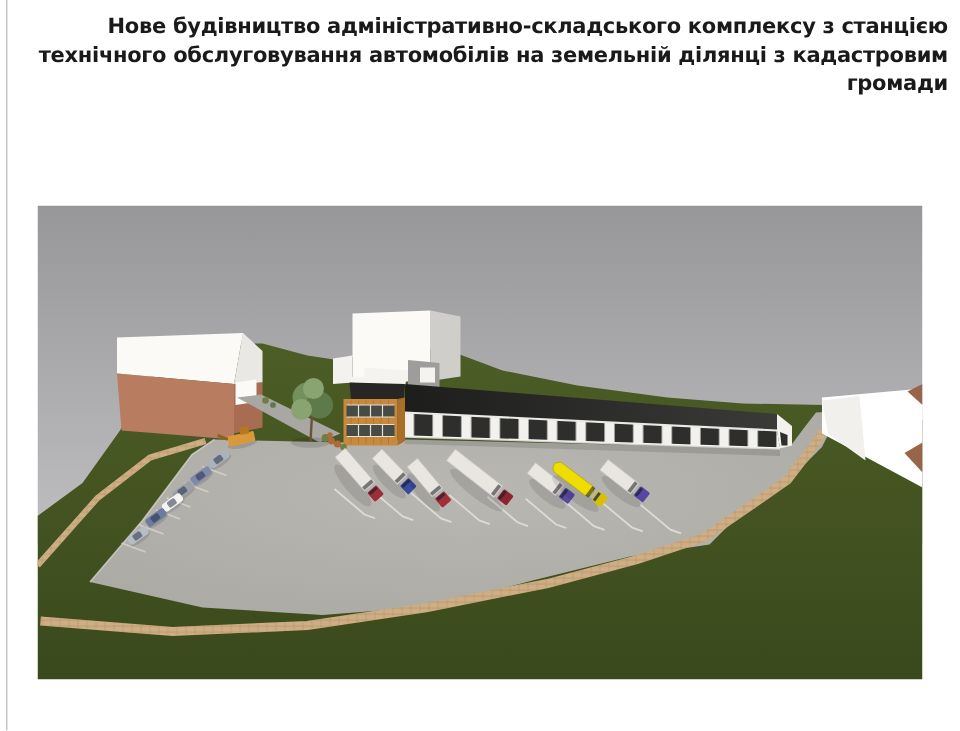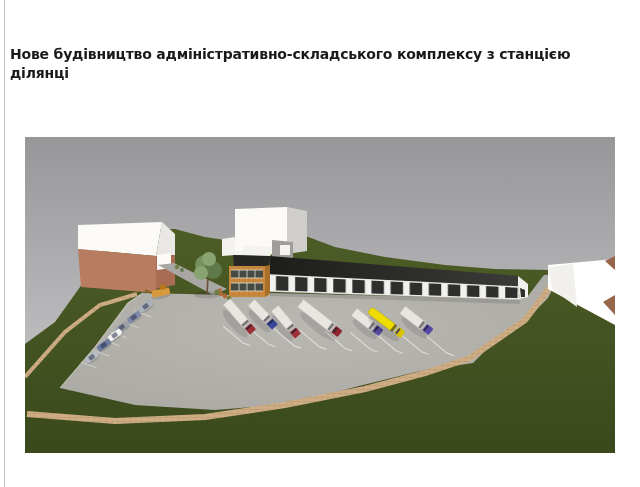--- a/index.html
+++ b/index.html
@@ -8,40 +8,41 @@
     background:#ffffff;
     font-family:"DejaVu Sans","Liberation Sans",sans-serif;
     overflow:hidden;position:relative;
   }
   .page-edge-line{
     position:absolute;left:4px;top:0;width:1px;height:487px;
     background:#c6c6c6;
   }
   .title-block{
     position:absolute;left:10px;top:9px;width:622px;
-    text-align:left;
+    text-align:right;
     color:#1a1a1a;
     font-size:14px;font-weight:bold;
-    line-height:19px;letter-spacing:-0.2px;margin-top:36px;
+    line-height:19px;letter-spacing:-0.2px;
   }
   .title-line{white-space:nowrap;}
   .render-figure{
     position:absolute;left:25px;top:137px;width:590px;height:316px;
     margin:0;padding:0;
   }
   svg{display:block;}
 </style>
 </head>
 <body>
 
 <div class="page-edge-line"></div>
 
 <header class="title-block">
   <div class="title-line">Нове будівництво адміністративно-складського комплексу з станцією</div>
-  <div class="title-line">ділянці</div>
+  <div class="title-line">технічного обслуговування автомобілів на земельній ділянці з кадастровим</div>
+  <div class="title-line">громади</div>
 </header>
 
 <figure class="render-figure">
 <svg viewBox="0 0 590 316" width="590" height="316">
   <defs>
     <linearGradient id="skyGrad" x1="0" y1="0" x2="0" y2="1">
       <stop offset="0" style="stop-color:var(--sky-top)"></stop>
       <stop offset="1" style="stop-color:var(--sky-bottom)"></stop>
     </linearGradient>
     <linearGradient id="grassGrad" x1="0" y1="0" x2="0" y2="1">

